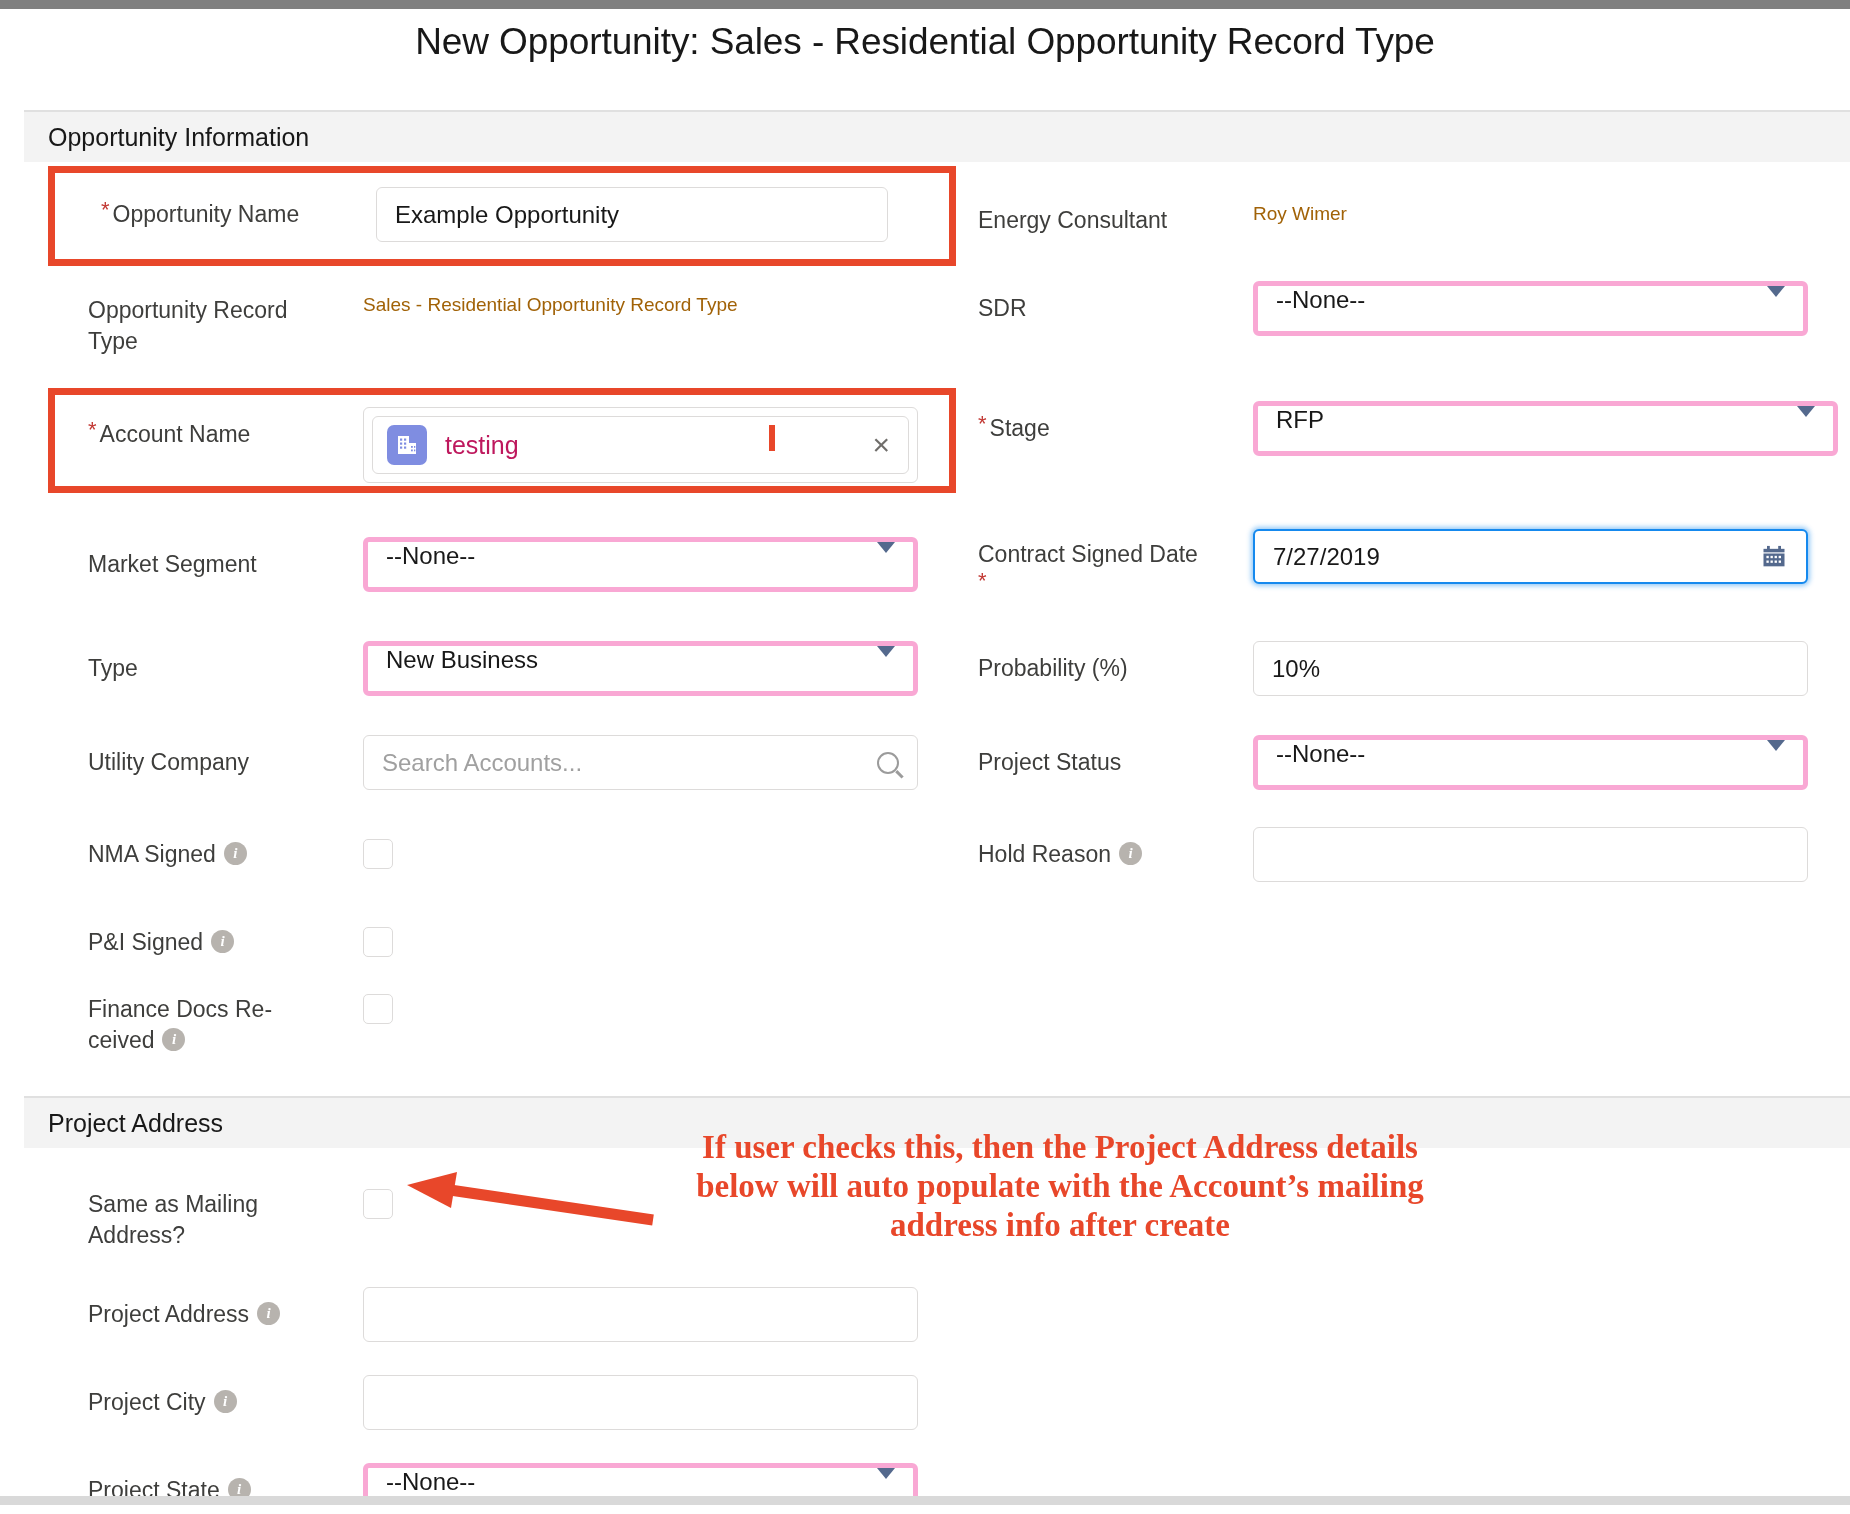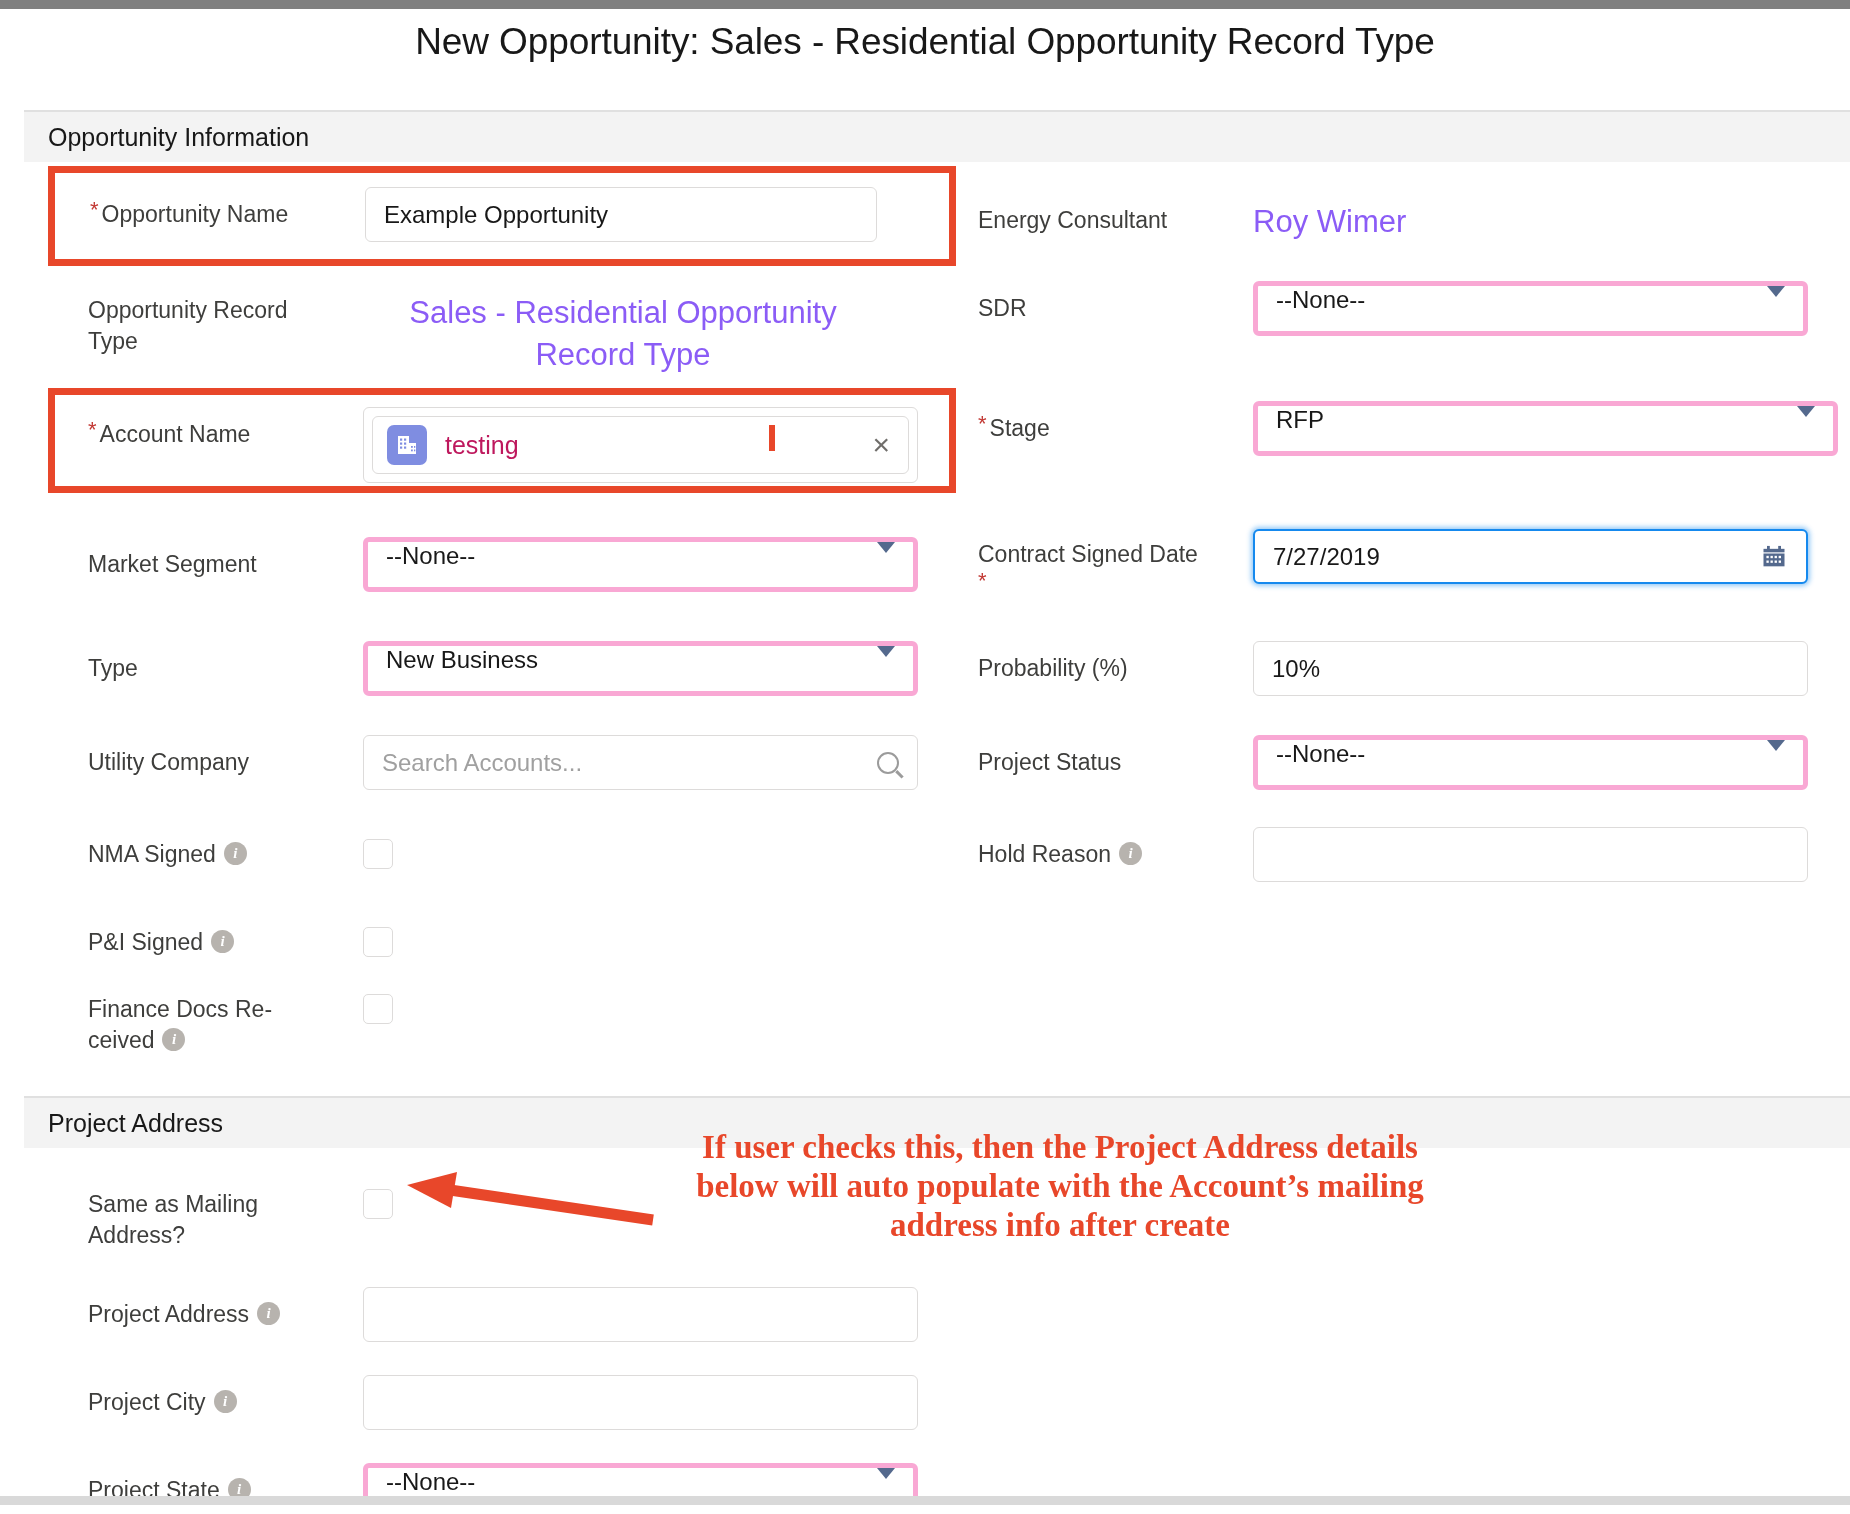--- a/index.html
+++ b/index.html
@@ -127,25 +127,24 @@
     font-size: 24px;
     color: #181818;
   }
   .caret {
     width: 0; height: 0;
     border-left: 9px solid transparent;
     border-right: 9px solid transparent;
     border-top: 11px solid #54698d;
   }
   .static-value {
-    font-size: 31px;
-    color: #8b5cf6;
+    font-size: 19px;
+    color: #a16207;
     line-height: 1.35;
     padding-top: 8px;
-    text-align: center;
   }
   .checkbox {
     width: 30px; height: 30px;
     border: 1px solid #dddbda;
     border-radius: 5px;
     background: #fff;
     margin-top: 12px;
   }
   .search-glass {
     width: 22px; height: 22px;
@@ -233,21 +232,21 @@
 <div class="top-bar"></div>
 
 <div class="modal">
 
   <div class="modal-title">New Opportunity: Sales - Residential Opportunity Record Type</div>
 
   <div class="section-header" id="sec-opportunity">
     <span>Opportunity Information</span>
   </div>
 
-  <div class="field" style="top:178px; left:90px; width:860px;">
+  <div class="field" style="top:178px; left:101px; width:860px;">
     <div class="field-label" style="width:275px;"><span class="req">*</span><span>Opportunity Name</span></div>
     <div class="input-box" style="width:512px;">
       <span>Example Opportunity</span>
     </div>
   </div>
 
   <div class="field" style="top:283px; left:88px; width:860px;">
     <div class="field-label" style="width:275px; padding-top:3px;">
       <div>Opportunity Record</div>
       <div>Type</div>

